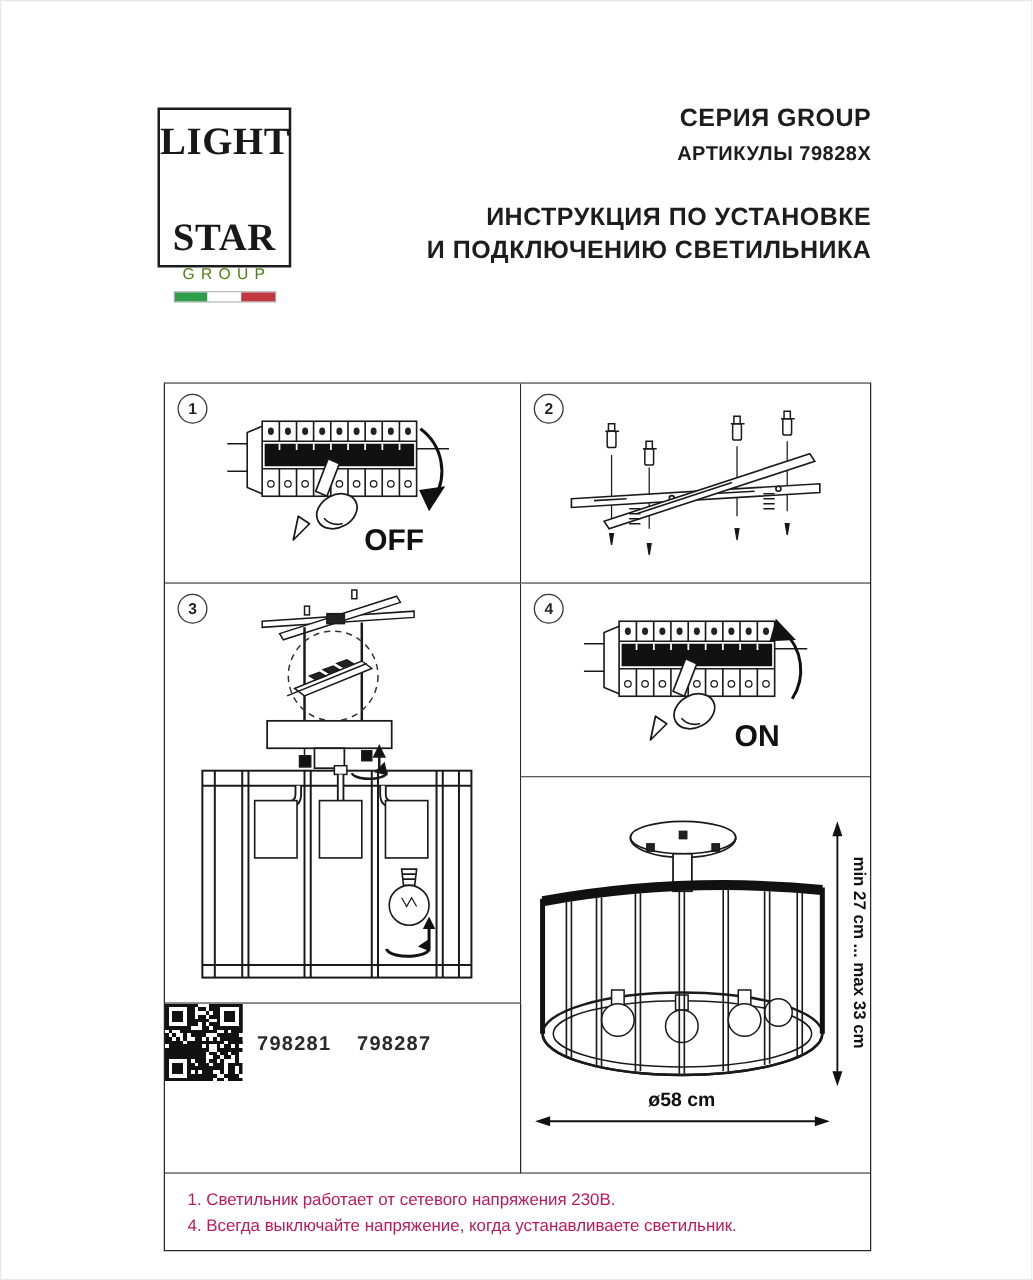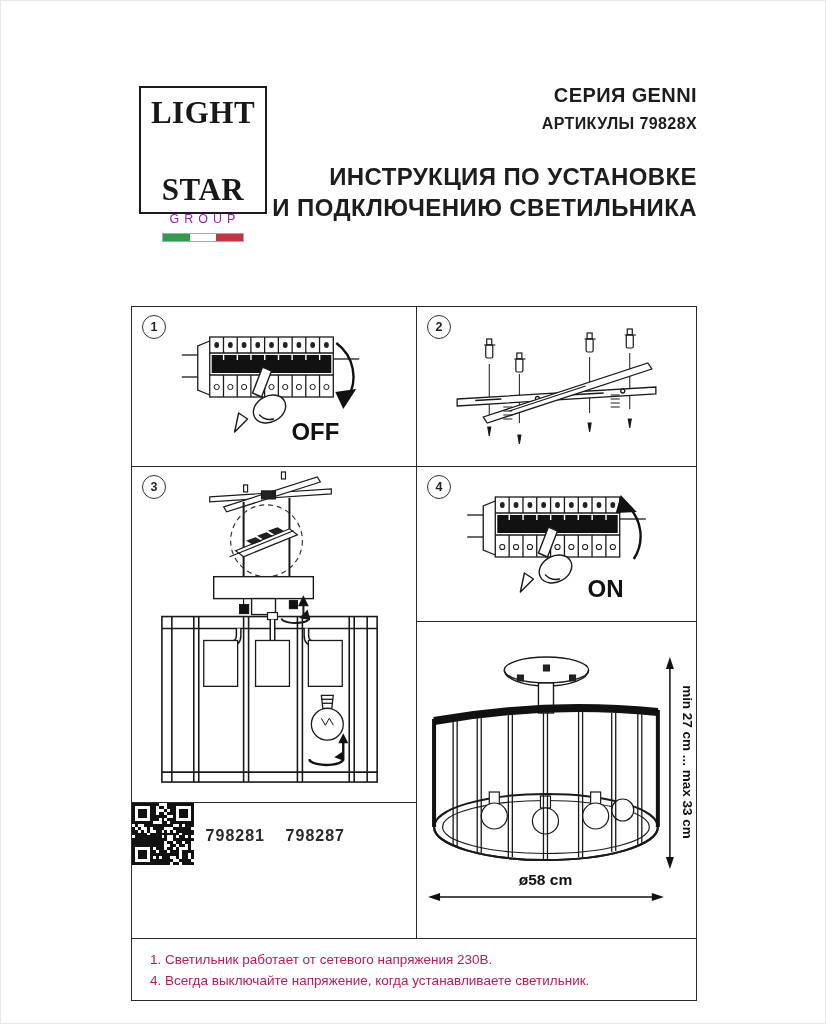--- a/index.html
+++ b/index.html
@@ -1,32 +1,32 @@
 <!DOCTYPE html>
 <html><head>
 <meta charset="utf-8">
 <style>
   html,body{margin:0;padding:0;background:#fff;}
   .page{position:relative;width:826px;height:1024px;background:#ffffff;overflow:hidden;
         font-family:"Liberation Sans",sans-serif;color:#1d1d1d;border:1px solid #e8e8e8;box-sizing:border-box;}
 
   
-  .logo-box{position:absolute;left:138px;top:85px;width:128px;height:128px;border:2px solid #1c1c1c;
+  .logo-box{position:absolute;left:125px;top:85px;width:107px;height:128px;border:2px solid #1c1c1c;
             box-sizing:border-box;text-align:center;background:#fff;}
   .logo-w1,.logo-w2{font-family:"Liberation Serif",serif;font-weight:700;font-size:31px;line-height:.93;
             letter-spacing:.5px;color:#181818;margin-top:48px;}
   .logo-w1{margin-top:11px;}
-  .logo-w3{font-size:12.5px;letter-spacing:5px;color:#a21caf;margin-top:7px;padding-left:4px;}
+  .logo-w3{font-size:12.5px;letter-spacing:5px;color:#4d7c0f;margin-top:7px;padding-left:4px;}
   .logo-flag{width:82px;height:9px;margin:7px auto 0;display:flex;border:1px solid #aaa;box-sizing:border-box;}
   .logo-flag span{flex:1;height:100%;}
 
   .title-block{position:absolute;top:84px;right:128px;text-align:right;}
   .title-series{font-size:20px;font-weight:700;letter-spacing:.4px;line-height:1;}
   .title-articles{font-size:16px;font-weight:700;letter-spacing:.4px;line-height:1;margin-top:11px;}
-  .title-instr{font-size:24px;font-weight:700;letter-spacing:.4px;line-height:1.28;margin-top:30px;text-align:right;}
+  .title-instr{font-size:20px;font-weight:700;letter-spacing:.4px;line-height:1.28;margin-top:30px;text-align:right;}
 
   
   .grid{position:absolute;left:130px;top:305px;width:566px;height:695px;border:1.5px solid #2a2a2a;box-sizing:border-box;}
   .panel{position:absolute;box-sizing:border-box;background:#fff;}
   .p1{left:0;top:0;width:285px;height:160px;border-right:1.3px solid #2a2a2a;border-bottom:1.3px solid #2a2a2a;}
   .p2{left:285px;top:0;right:0;height:160px;border-bottom:1.3px solid #2a2a2a;}
   .p3{left:0;top:160px;width:285px;height:336px;border-right:1.3px solid #2a2a2a;border-bottom:1.3px solid #2a2a2a;}
   .p4{left:285px;top:160px;right:0;height:155px;border-bottom:1.3px solid #2a2a2a;}
   .p5{left:285px;top:315px;right:0;height:317px;border-bottom:1.3px solid #2a2a2a;}
   .p6{left:0;top:496px;width:285px;height:136px;border-right:1.3px solid #2a2a2a;border-bottom:1.3px solid #2a2a2a;}
@@ -53,21 +53,21 @@
     <div class="logo-w2">STAR</div>
     <div class="logo-w3">GROUP</div>
     <div class="logo-flag">
       <span style="background: rgb(47, 158, 74);"></span>
       <span style="background: rgb(255, 255, 255);"></span>
       <span style="background: rgb(194, 54, 63);"></span>
     </div>
   </div>
 
   <div class="title-block">
-    <div class="title-series">СЕРИЯ GENNI</div>
+    <div class="title-series">СЕРИЯ GROUP</div>
     <div class="title-articles">АРТИКУЛЫ 79828X</div>
     <div class="title-instr">
       <div>ИНСТРУКЦИЯ ПО УСТАНОВКЕ</div>
       <div>И ПОДКЛЮЧЕНИЮ СВЕТИЛЬНИКА</div>
     </div>
   </div>
 
   <div class="grid">
 
     <div class="panel p1">

